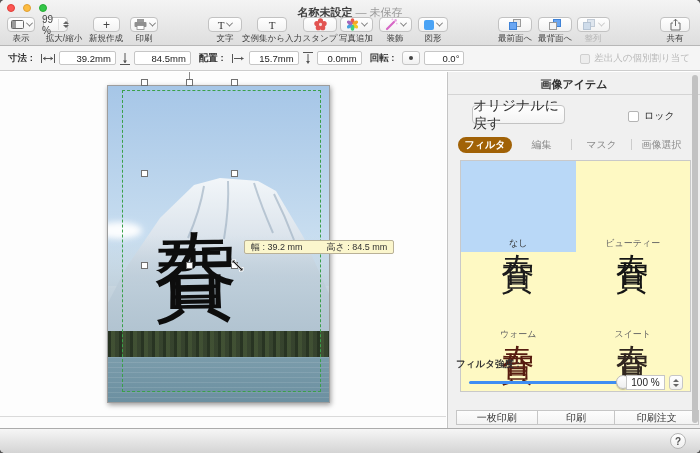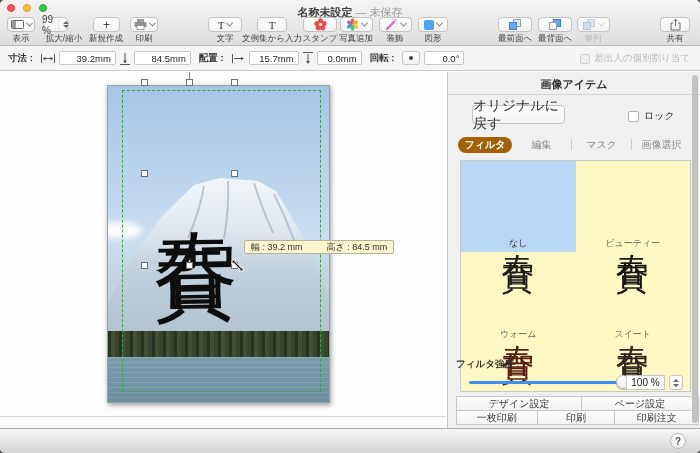--- a/index.html
+++ b/index.html
@@ -396,24 +396,20 @@
 
       <div class="strength-label">フィルタ強度 :</div>
       <div class="slider"></div>
       <div class="knob"></div>
       <div class="pct-field">100 %</div>
       <div class="pct-step">
           <span class="tri-up"></span>
           <span class="tri-dn"></span>
         </div>
 
-      <div class="btnrow" style="top:324px;">
-        <div class="pbtn" style="width:126px;">デザイン設定</div>
-        <div class="pbtn" style="width:118px;">ページ設定</div>
-      </div>
       <div class="btnrow" style="top:338px;">
         <div class="pbtn" style="width:82px;">一枚印刷</div>
         <div class="pbtn" style="width:79px;">印刷</div>
         <div class="pbtn" style="width:85px;">印刷注文</div>
       </div>
 
       <div class="scrollbar"></div>
     </div>
   </div>
 

